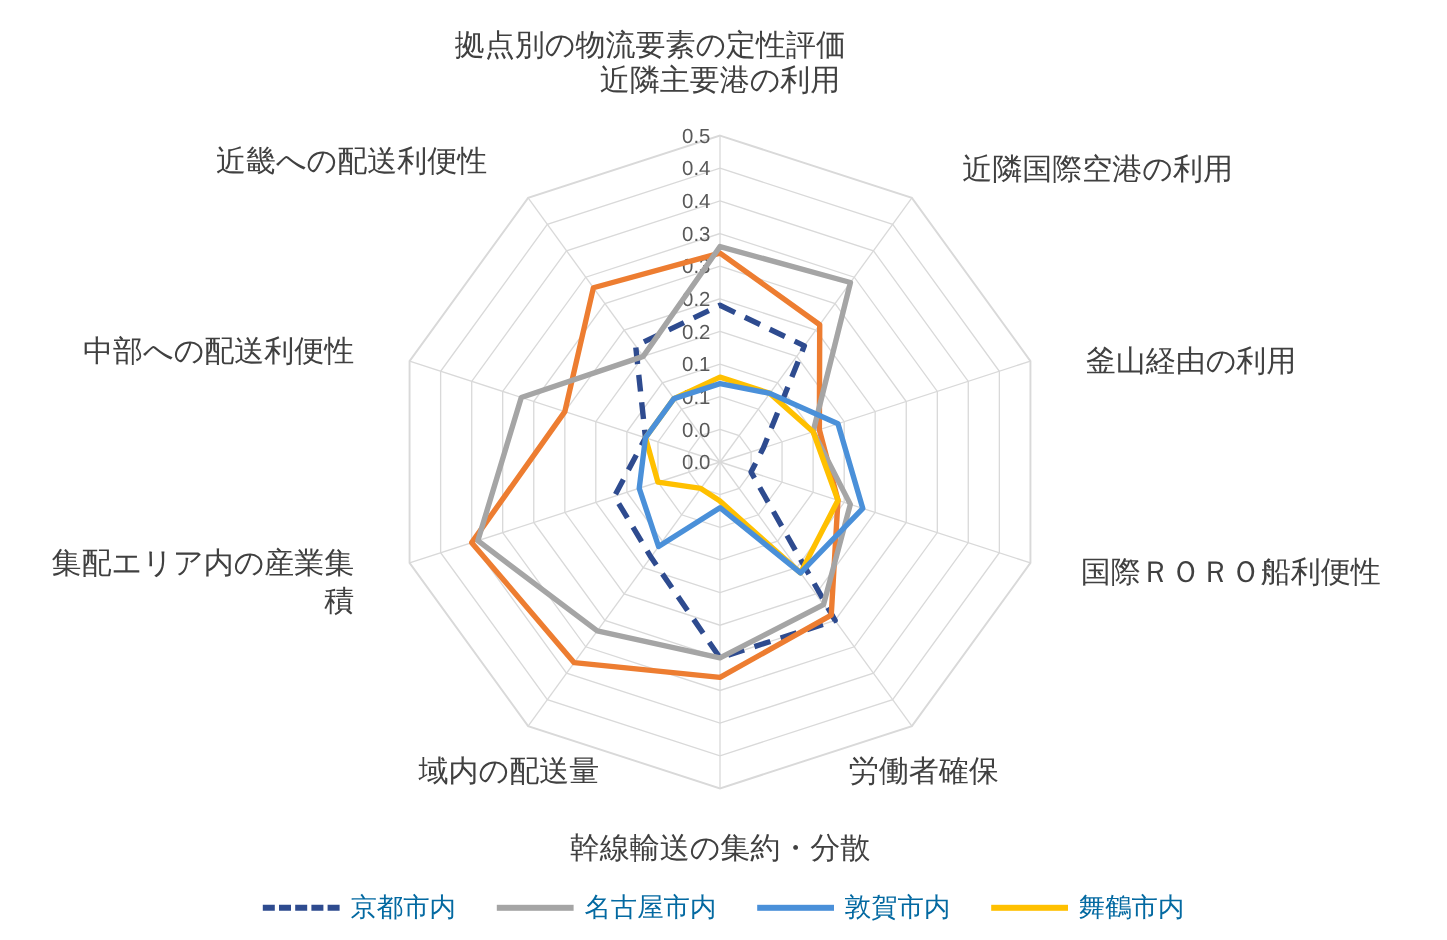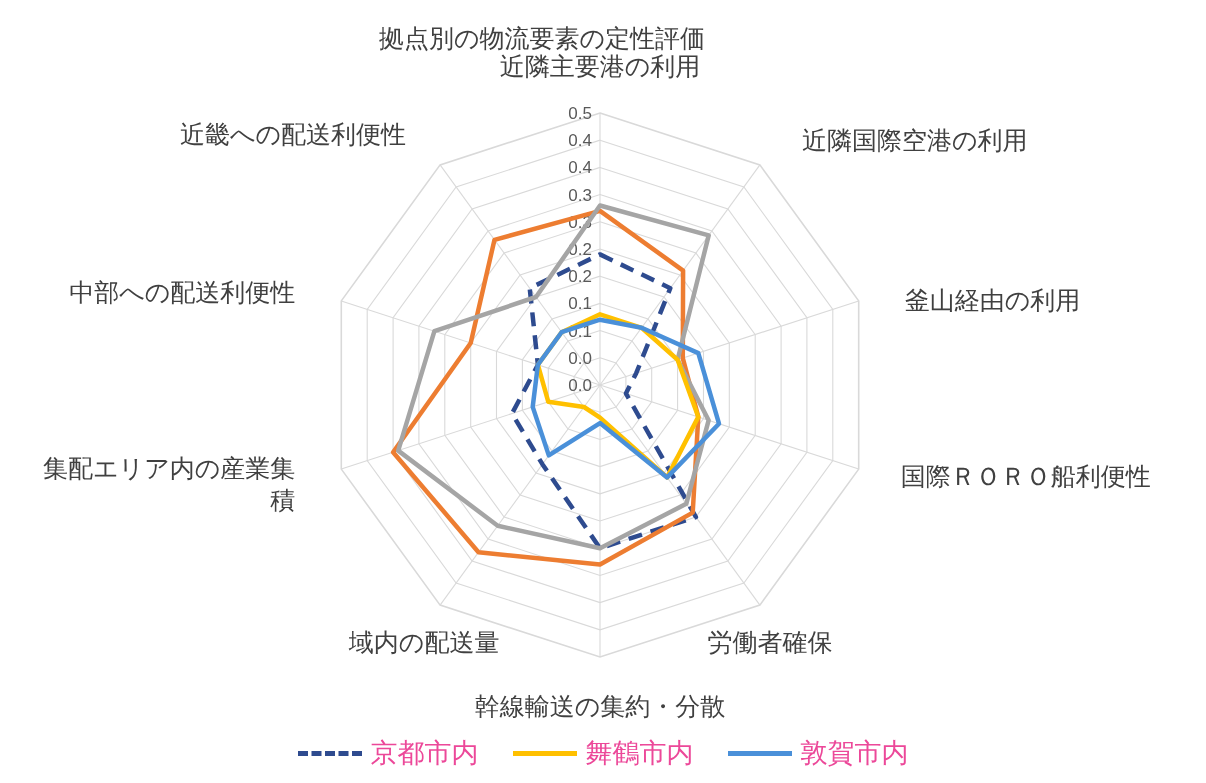--- a/index.html
+++ b/index.html
@@ -58,22 +58,22 @@
     align-items: center;
     gap: 9px;
   }
   .legend-swatch {
     width: 64px;
     height: 0;
     border-top-width: 5px;
     border-top-style: solid;
   }
   .legend-text {
-    font-size: 27px;
-    color: #ec4899;
+    font-size: 22px;
+    color: #0369a1;
     white-space: nowrap;
   }
 </style>
 </head>
 <body>
 
 <div id="chart-root">
   <div class="chart-title">拠点別の物流要素の定性評価</div>
   <svg id="radar-svg" width="1206" height="783">
       <polygon points="600.0,357.8 616.0,363.0 625.9,376.6 625.9,393.4 616.0,407.0 600.0,412.2 584.0,407.0 574.1,393.4 574.1,376.6 584.0,363.0" fill="none" stroke="#D9D9D9" stroke-width="1.1"></polygon>
@@ -123,21 +123,25 @@
       <polygon points="600.0,205.5 708.7,235.4 677.6,359.8 708.6,420.3 686.3,503.8 600.0,548.2 497.7,525.8 398.2,450.6 434.4,331.2 536.0,297.0" fill="none" stroke="#A5A5A5" stroke-width="4.5" stroke-linejoin="round"></polygon>
       <polygon points="600.0,314.3 641.6,327.8 677.6,359.8 698.3,416.9 667.1,477.4 600.0,417.6 584.0,407.0 548.3,401.8 537.9,364.8 561.6,332.2" fill="none" stroke="#FFC000" stroke-width="4.5" stroke-linejoin="round"></polygon>
       <polygon points="600.0,319.7 641.6,327.8 698.3,353.1 719.0,423.7 667.1,477.4 600.0,423.1 548.8,455.4 532.7,406.9 537.9,364.8 561.6,332.2" fill="none" stroke="#4A90D9" stroke-width="4.5" stroke-linejoin="round"></polygon>
     </svg>
   <div class="legend" id="legend">
       <div class="legend-item">
         <span class="legend-swatch" style="border-top-color: rgb(46, 75, 143); border-top-style: dashed;"></span>
         <span class="legend-text">京都市内</span>
       </div>
       <div class="legend-item">
-        <span class="legend-swatch" style="border-top-color: rgb(255, 192, 0); border-top-style: solid;"></span>
-        <span class="legend-text">舞鶴市内</span>
+        <span class="legend-swatch" style="border-top-color: rgb(165, 165, 165); border-top-style: solid;"></span>
+        <span class="legend-text">名古屋市内</span>
       </div>
       <div class="legend-item">
         <span class="legend-swatch" style="border-top-color: rgb(74, 144, 217); border-top-style: solid;"></span>
         <span class="legend-text">敦賀市内</span>
       </div>
+      <div class="legend-item">
+        <span class="legend-swatch" style="border-top-color: rgb(255, 192, 0); border-top-style: solid;"></span>
+        <span class="legend-text">舞鶴市内</span>
+      </div>
     </div>
 </div>
 
 </body></html>

